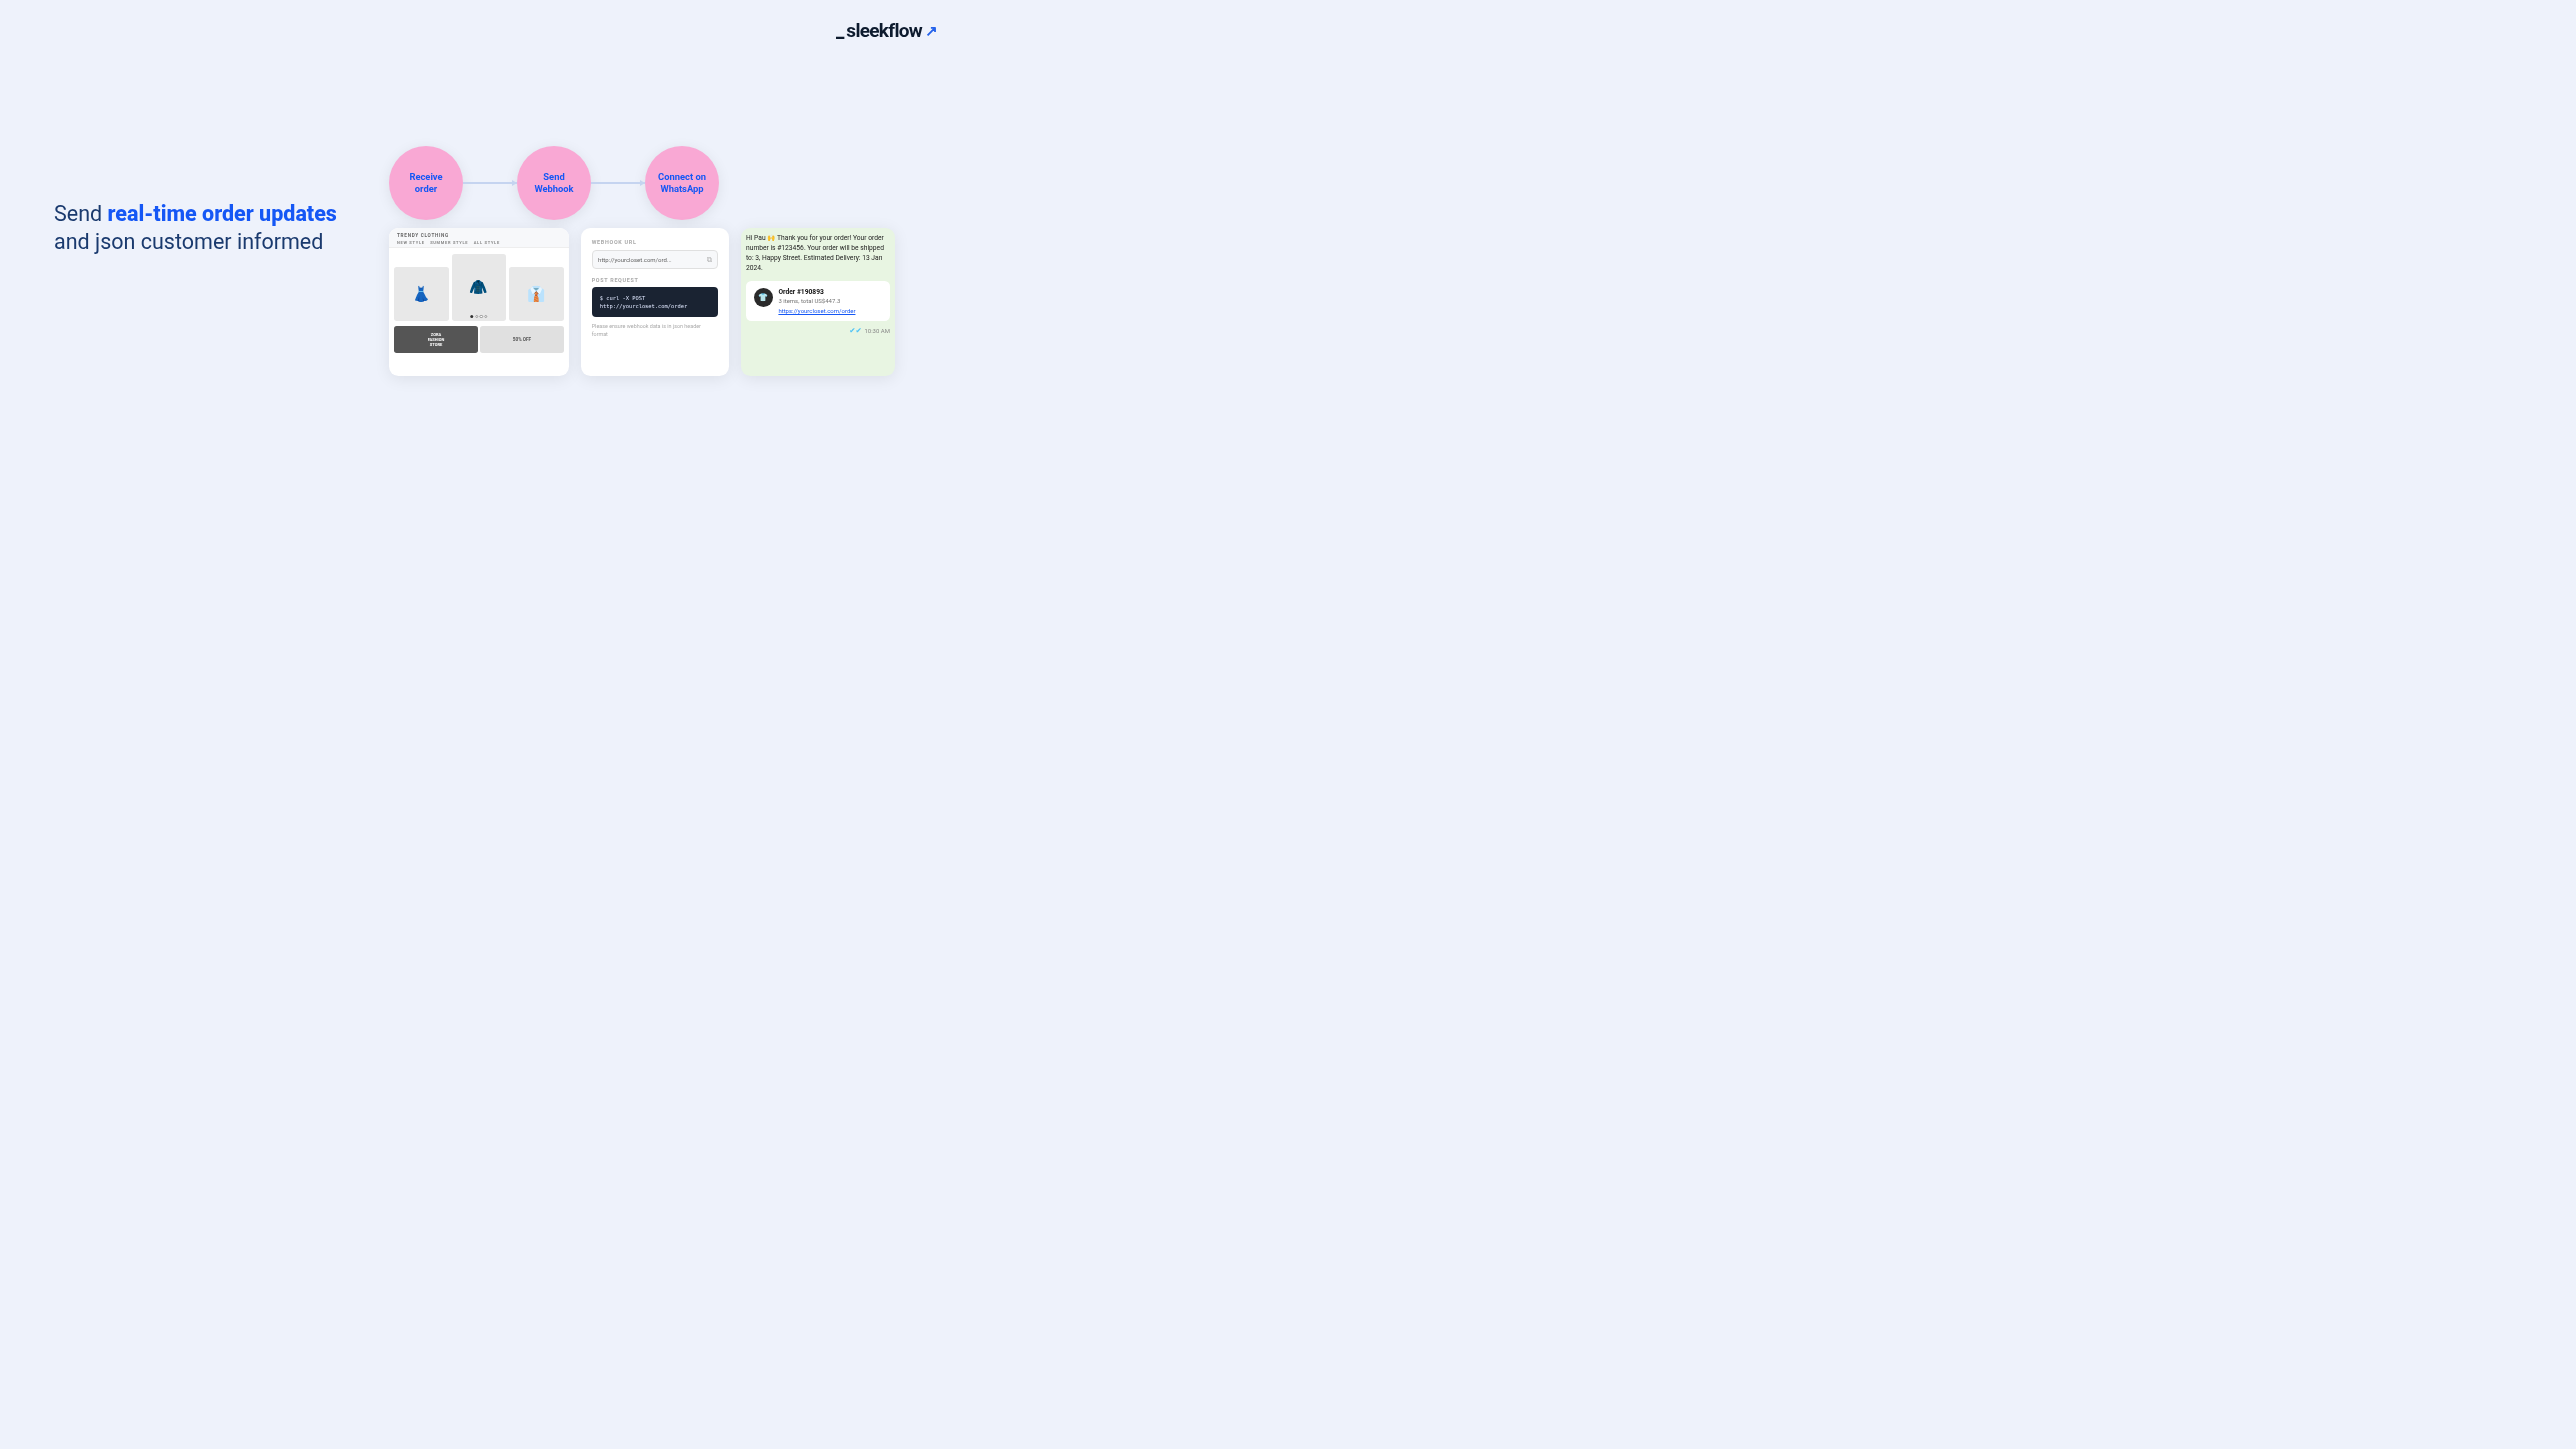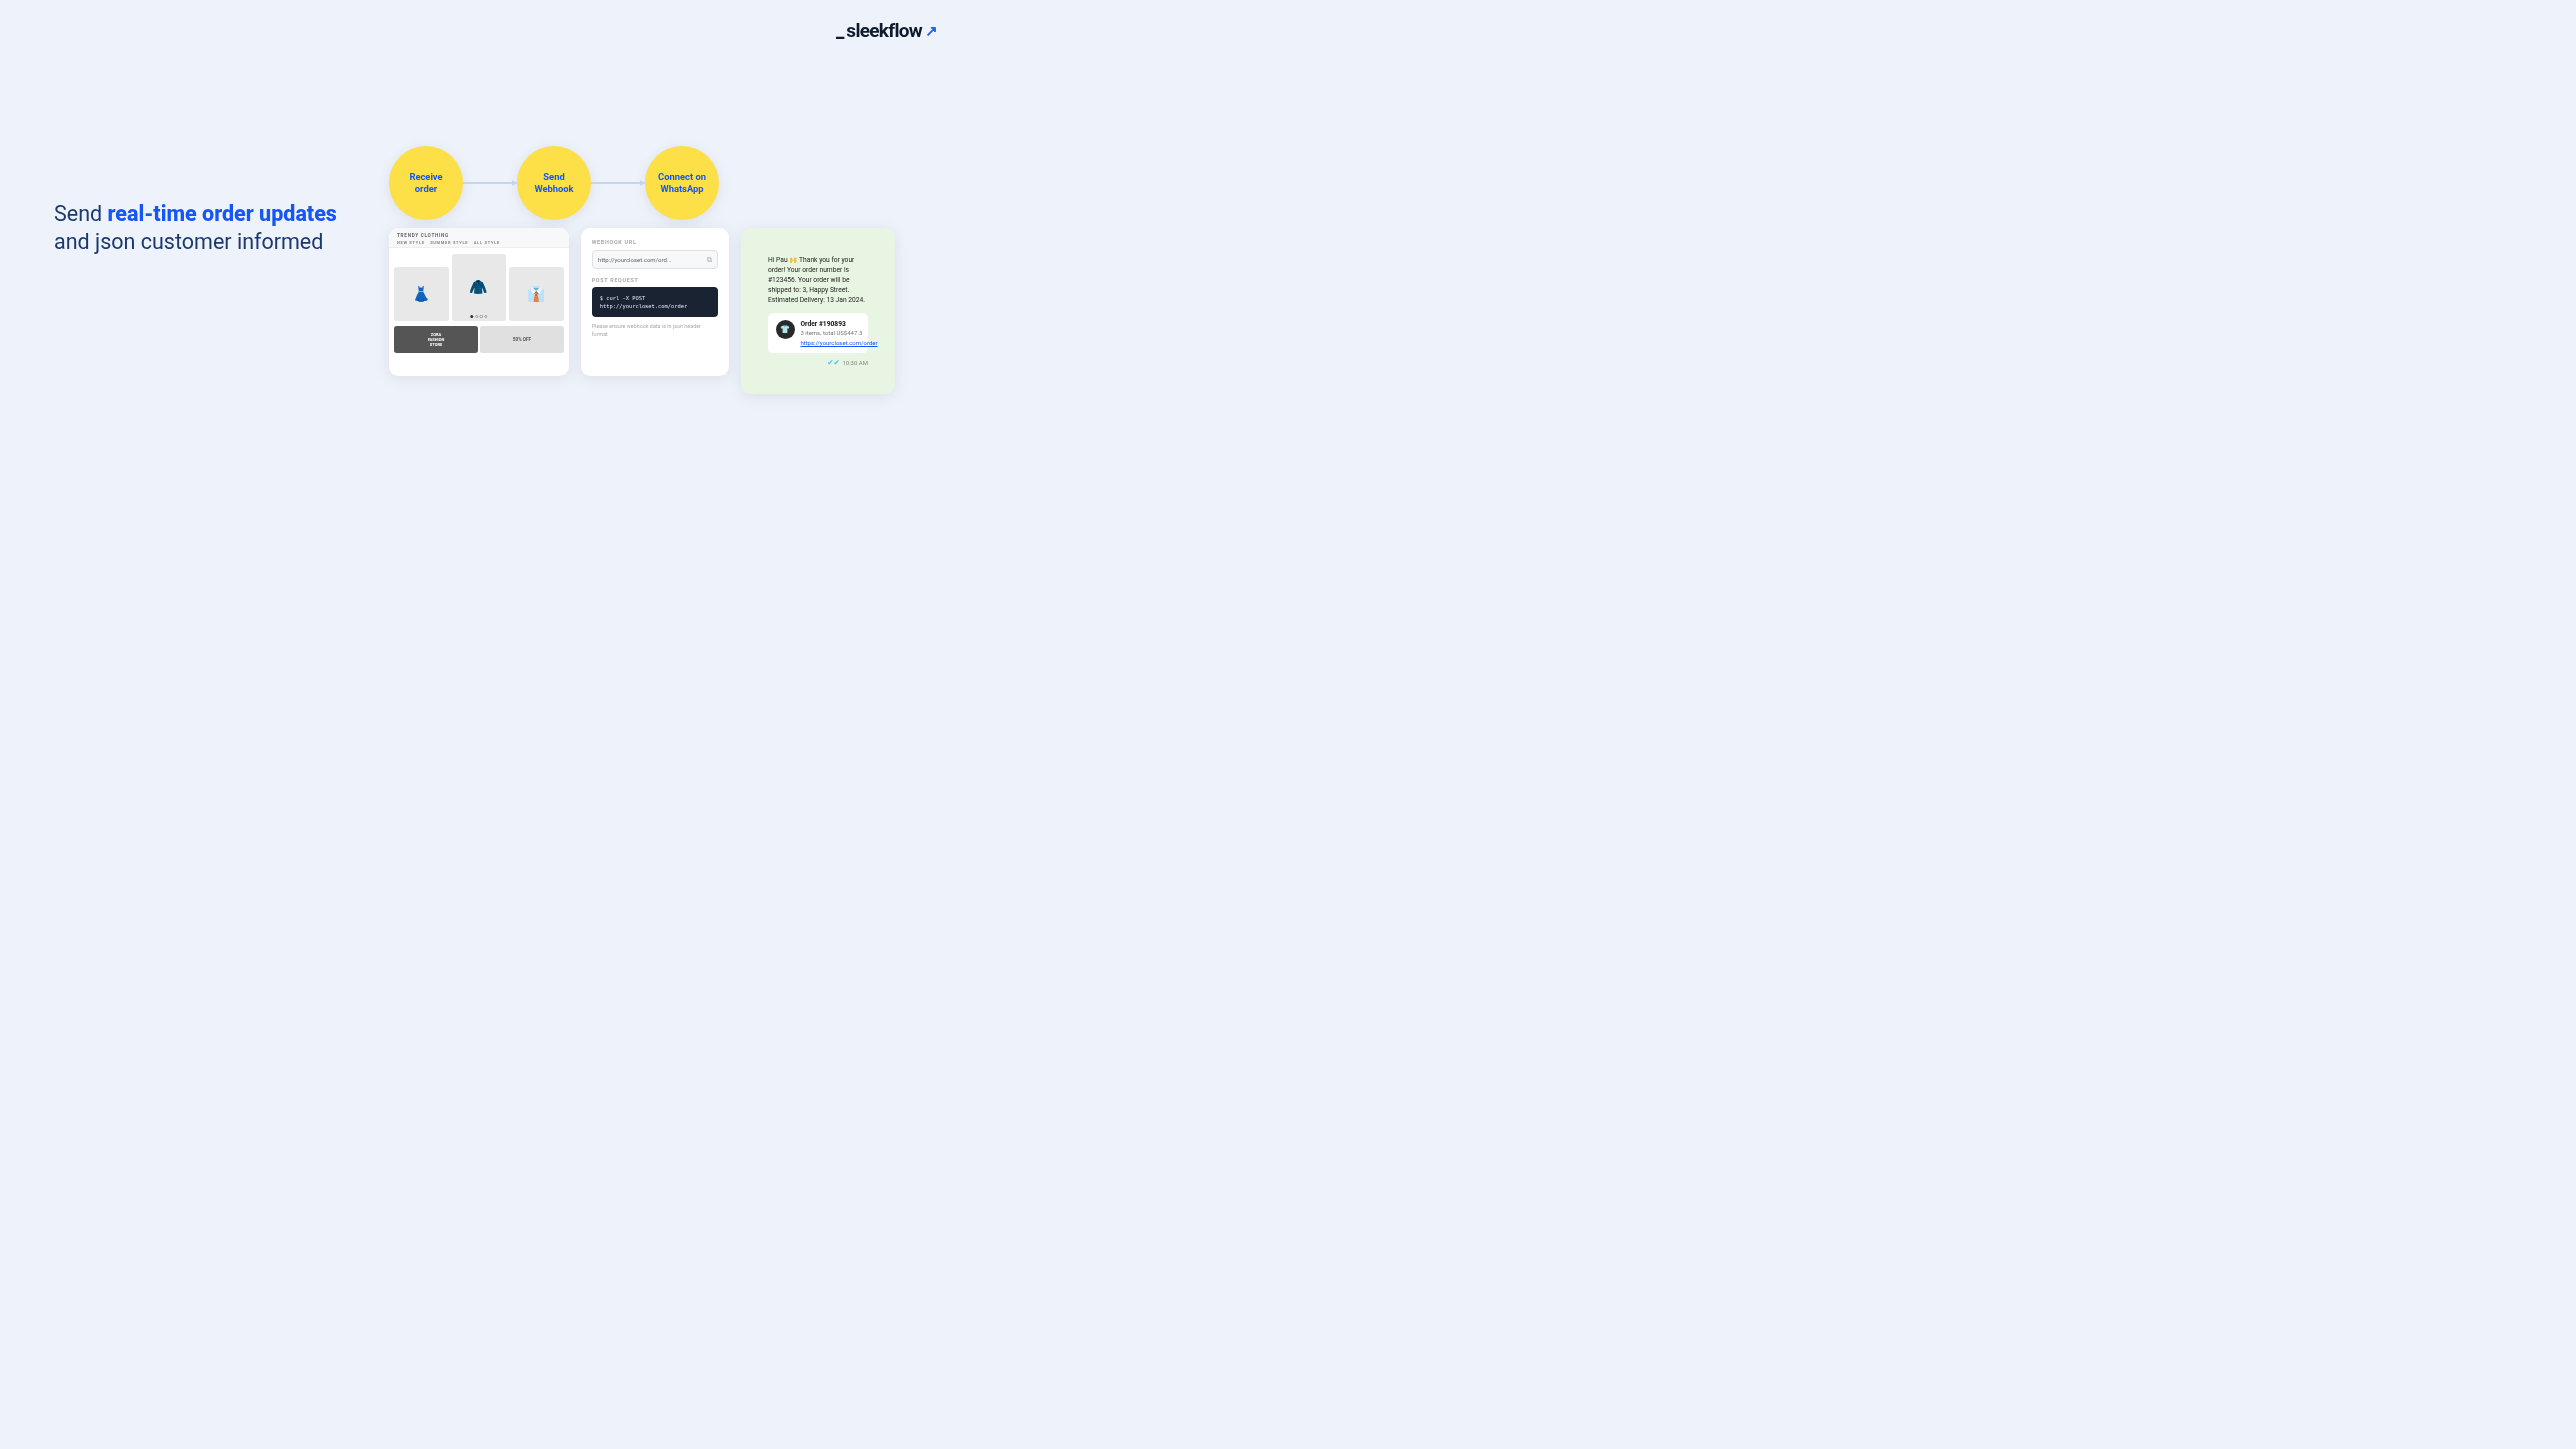--- a/index.html
+++ b/index.html
@@ -68,21 +68,21 @@
       left: 389px;
       display: flex;
       align-items: center;
       gap: 0;
     }
 
     .step-bubble {
       width: 74px;
       height: 74px;
       border-radius: 50%;
-      background: #fde047;
+      background: #f9a8d4;
       display: flex;
       align-items: center;
       justify-content: center;
       text-align: center;
       font-size: 9.4px;
       font-weight: 700;
       color: #1557f5;
       line-height: 1.3;
       box-shadow: 0 2.7px 13.4px rgba(0,0,0,0.08);
     }
@@ -269,21 +269,21 @@
       color: #aaa;
       line-height: 1.4;
     }
 
     
     .card-whatsapp {
       width: 154px;
       min-height: 134px;
       background: #e8f5e2;
       border-radius: 9.4px;
-      padding: 27px;
+      padding: 5px;
       box-shadow: 0 2.7px 16px rgba(0,0,0,0.08);
     }
 
     .wa-message-text {
       font-size: 6.7px;
       color: #222;
       line-height: 1.5;
       margin-bottom: 8px;
     }
 

